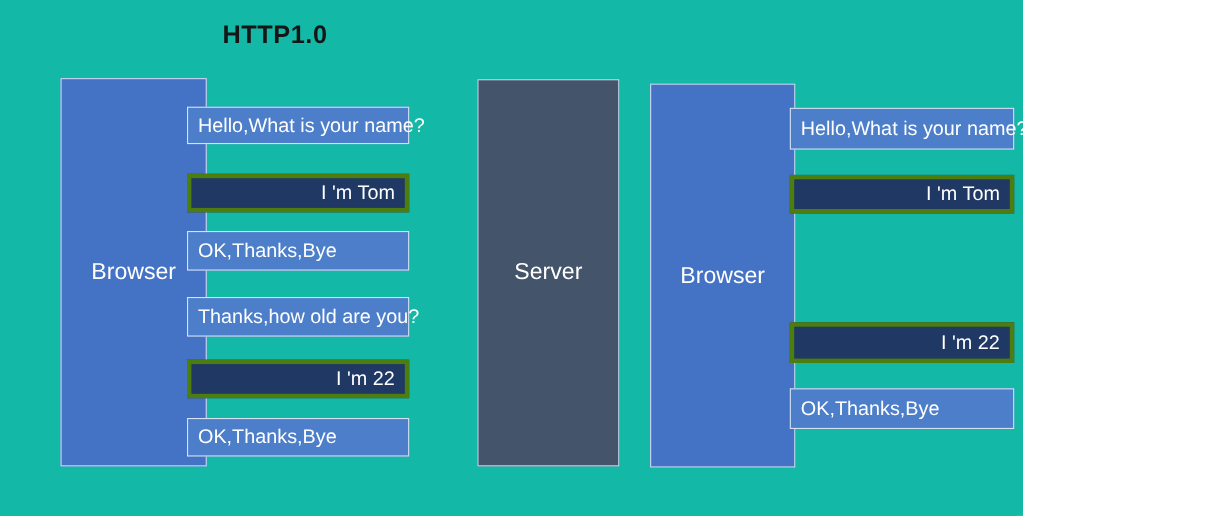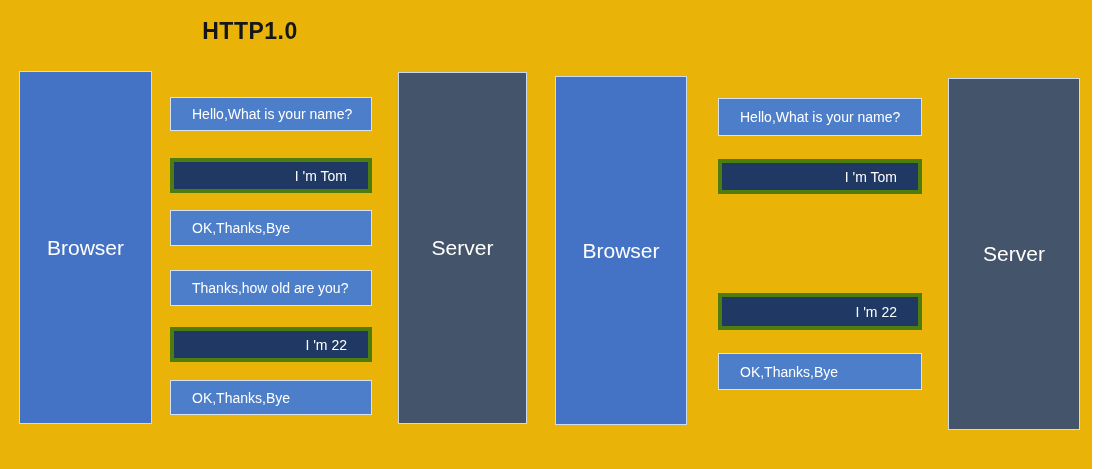--- a/index.html
+++ b/index.html
@@ -3,23 +3,23 @@
 <meta charset="utf-8">
 <style>
   html, body {
     margin: 0;
     padding: 0;
     background: #ffffff;
     font-family: "Liberation Sans", sans-serif;
   }
   .canvas {
     position: relative;
-    width: 1092px;
+    width: 930px;
     height: 469px;
-    background: #eab308;
+    background: #14b8a6;
     overflow: hidden;
   }
   .title {
     position: absolute;
     width: 220px;
     text-align: center;
     font-size: 23px;
     font-weight: bold;
     color: #161616;
     letter-spacing: 0.5px;
@@ -28,20 +28,21 @@
   .t1 { left: 743px; top: 34px; }
 
   .box {
     position: absolute;
     display: flex;
     align-items: center;
     justify-content: center;
     color: #ffffff;
     box-sizing: border-box;
     border: 1px solid #c9dcf2;
+    margin-left: 36px;
   }
   .endpoint-label {
     font-size: 21px;
     color: #ffffff;
   }
   .browser { background: var(--c-browser, #4472c4); }
   .server  { background: var(--c-server, #44546a); align-items: center; }
 
   .b0 { left: 19px;  top: 71px; width: 133px; height: 353px; }
   .s0 { left: 398px; top: 72px; width: 129px; height: 352px; }
@@ -56,22 +57,22 @@
   .c0 { left: 170px; width: 202px; }
   .c1 { left: 718px; width: 204px; }
 
   .msg {
     position: absolute;
     left: 0;
     width: 100%;
     display: flex;
     align-items: center;
     box-sizing: border-box;
-    padding: 0 21px;
-    font-size: 14px;
+    padding: 0 9px;
+    font-size: 18px;
     color: #ffffff;
     white-space: nowrap;
   }
   .msg.request {
     background: var(--c-request, #4d7ec9);
     justify-content: flex-start;
     border: 1px solid #d4e2f4;
   }
   .msg.response {
     background: var(--c-response, #1f3864);

